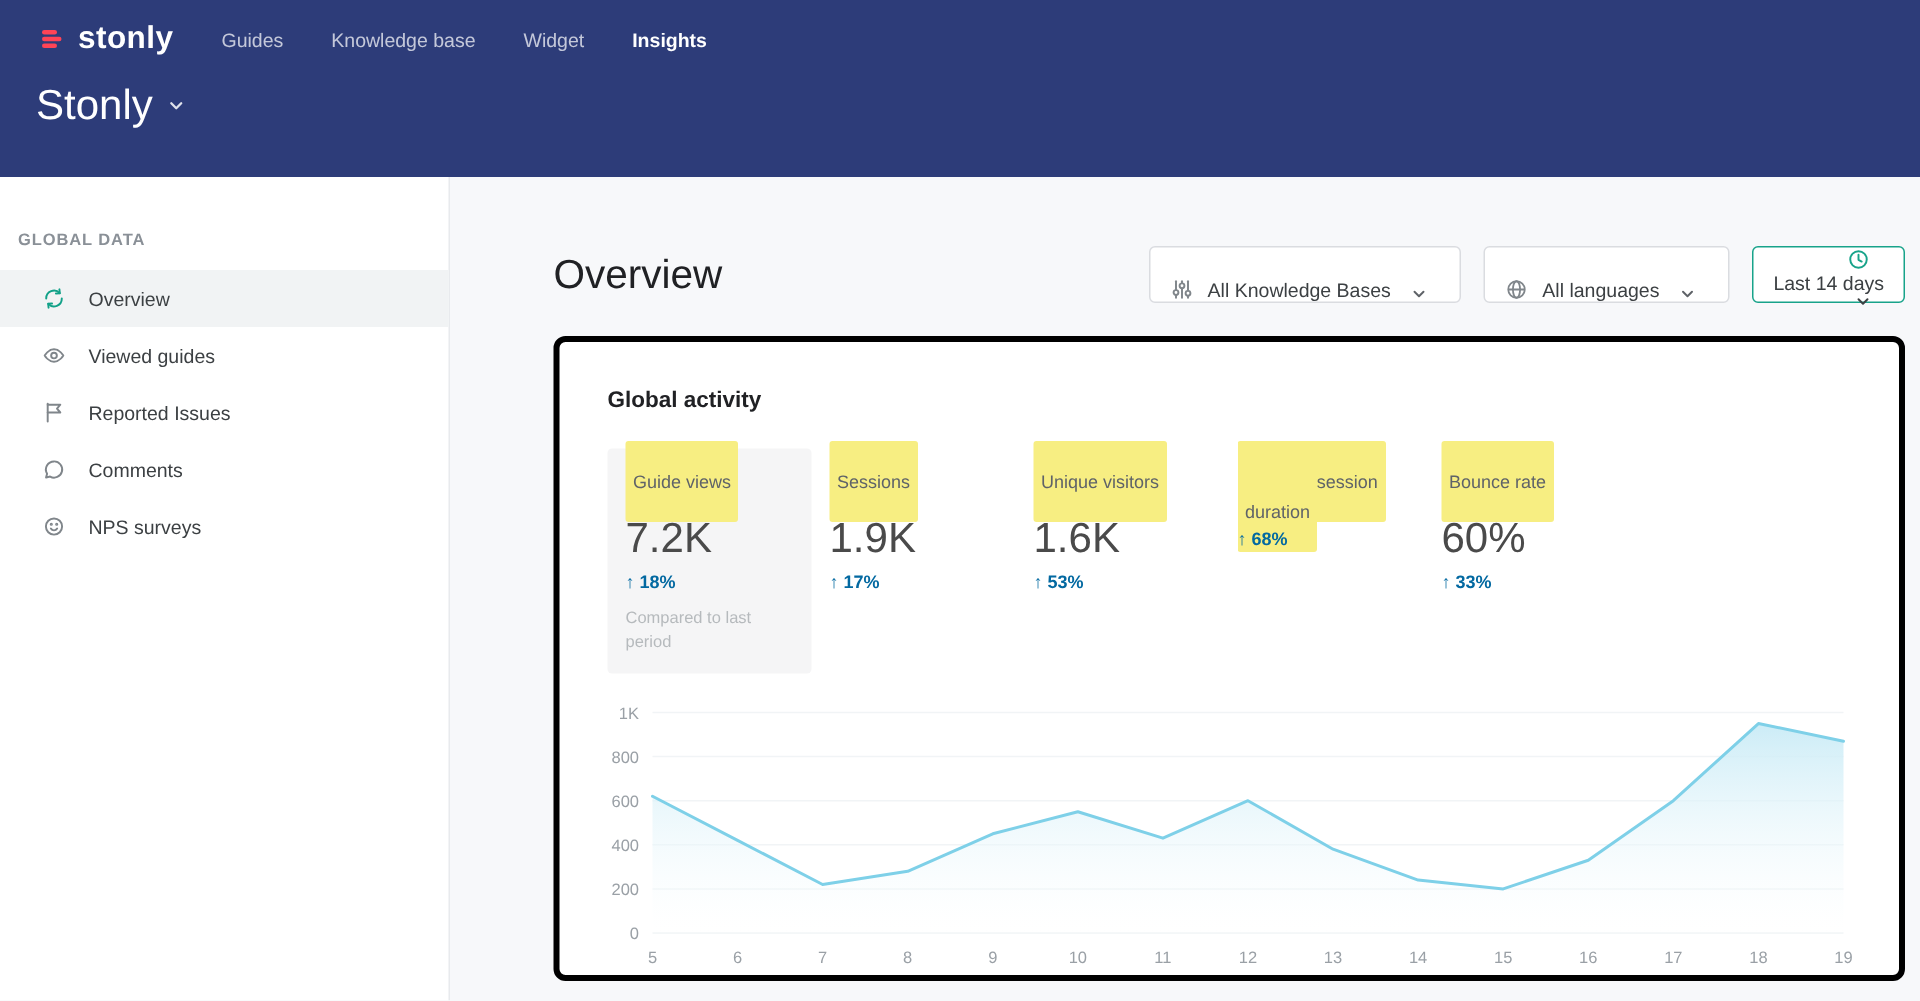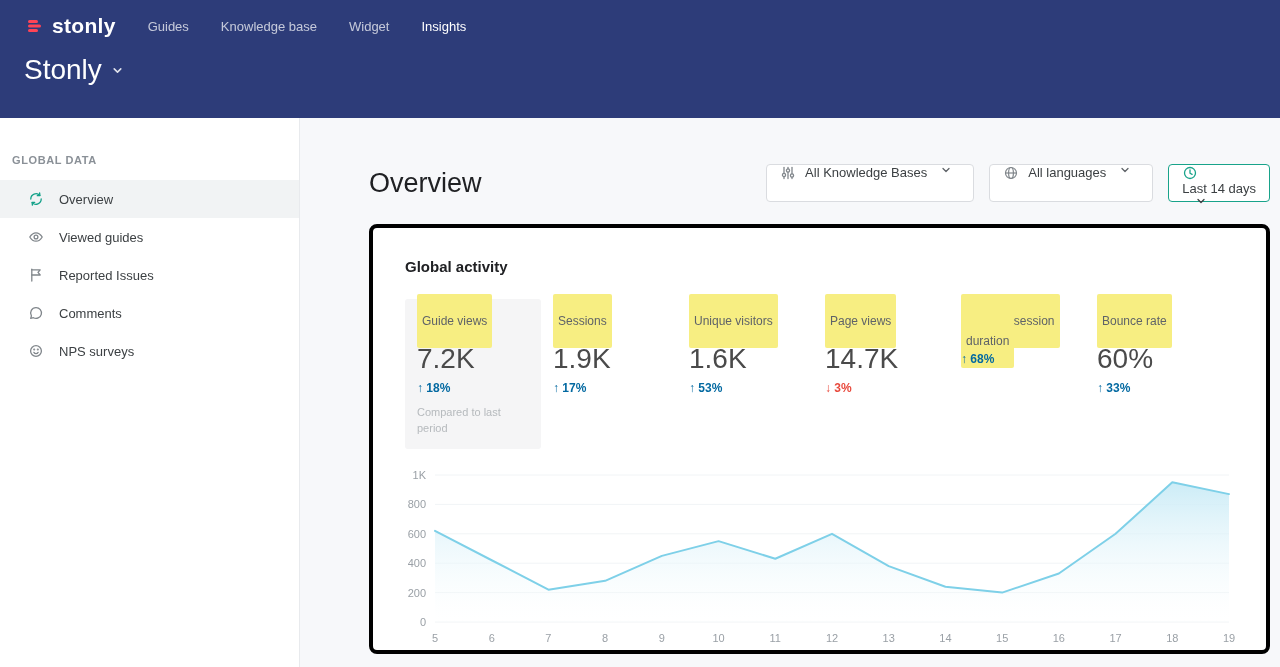--- a/index.html
+++ b/index.html
@@ -6,40 +6,40 @@
   html,body { width:1280px; height:667px; overflow:hidden; background:#f7f8fa;
     font-family:"Liberation Sans", sans-serif; color:#3c4043; }
 
   
   .header { height:118px; background:#2d3c79; color:#fff; }
   .topnav { display:flex; align-items:center; padding:14px 24px 0 24px; }
   .logo { display:flex; align-items:center; gap:8px; cursor:pointer; }
   .logo-text { font-size:21px; font-weight:bold; letter-spacing:.3px; }
   .nav-links { display:flex; gap:32px; margin-left:32px; font-size:13px; }
   .nav-link { color:rgba(255,255,255,.72); cursor:pointer; text-decoration:none; }
-  .nav-link.active { color:#fff; font-weight:normal;text-align:center; }
+  .nav-link.active { color:#fff; font-weight:bold;text-align:center; }
   .workspace { display:flex; align-items:center; gap:10px; padding:16px 24px 0 24px;
     font-size:28px; font-weight:400; cursor:pointer; width:max-content; }
 
   
   .content { display:flex; height:549px; }
   .sidebar { width:300px; background:#fff; border-right:1px solid #e8eaed; padding-top:36px; flex:none; }
   .section-label { padding:0 12px; font-size:11px; font-weight:bold; color:#8a9097;
     letter-spacing:.6px; margin-bottom:14px; }
   .side-item { display:flex; align-items:center; gap:15px; padding:11px 28px;
     font-size:13px; color:#3c4043; cursor:pointer; }
   .side-item svg { color:#80868b; flex:none; }
   .side-item.active { background:#f1f3f4; }
   .side-item.active svg { color:#12a188; }
 
   .main { flex:1; padding:46px 0 0 69px; }
   .page-head { display:flex; justify-content:space-between; align-items:center; width:901px; }
   h1 { font-size:27px; font-weight:400; color:#202124; }
   .filters { display:flex; gap:15px; }
-  .dd { height:38px; display:flex; align-items:flex-start; padding:0 13px; background:#fff;
+  .dd { height:38px; display:flex; align-items:flex-end; padding:0 13px; background:#fff;
     border:1px solid #dadce0; border-radius:4px; font-size:13px; color:#3c4043; cursor:pointer; }
   .dd svg { margin-right:9px; flex:none; }
   .dd .caret { margin-left:14px; display:flex; }
   .dd.date { border-color:#18a38a;flex-direction:column; }
 
   
   .card { width:901px; height:430px; margin-top:22px; background:#fff;
     border:4px solid #000000; border-radius:8px; padding:30px 32px; overflow:hidden; }
   .card h2 { font-size:15px; font-weight:bold; color:#202124; margin-bottom:24px; }
   .metrics { display:flex; align-items:flex-start; }
@@ -205,25 +205,20 @@
         </div>
         <div class="metric">
           <div class="metric-label"><span>Sessions</span></div>
           <div class="metric-value">1.9K</div>
           <div class="metric-change up"><span>↑</span> <span>17%</span></div>
         </div>
         <div class="metric">
           <div class="metric-label"><span>Unique visitors</span></div>
           <div class="metric-value">1.6K</div>
           <div class="metric-change up"><span>↑</span> <span>53%</span></div>
-        </div>
-        <div class="metric">
-          <div class="metric-label"><span>Page views</span></div>
-          <div class="metric-value">14.7K</div>
-          <div class="metric-change down"><span>↓</span> <span>3%</span></div>
         </div>
         <div class="metric">
           <div class="metric-label"><span>Average session duration</span></div>
           <div class="metric-change up"><span>↑</span> <span>68%</span></div>
         </div>
         <div class="metric">
           <div class="metric-label"><span>Bounce rate</span></div>
           <div class="metric-value">60%</div>
           <div class="metric-change up"><span>↑</span> <span>33%</span></div>
         </div>

